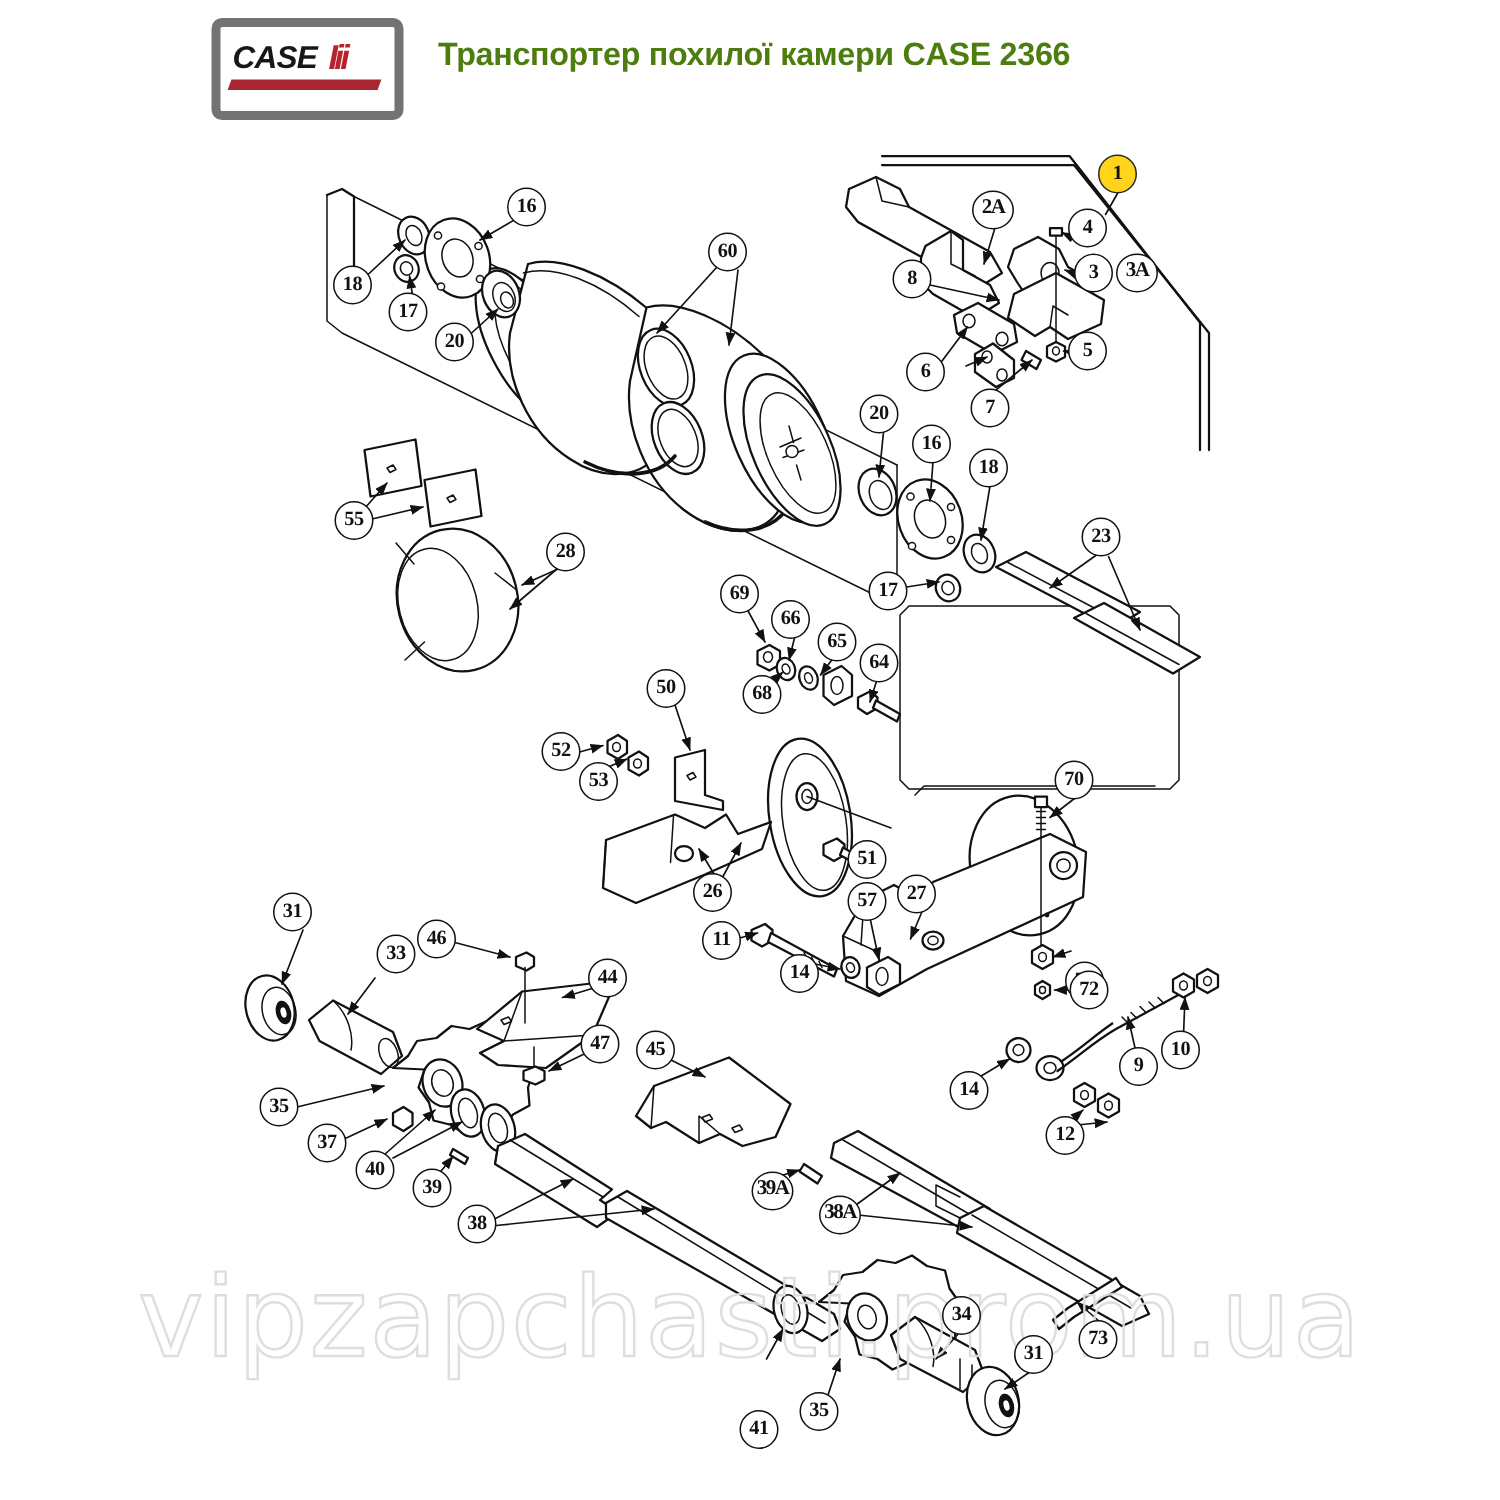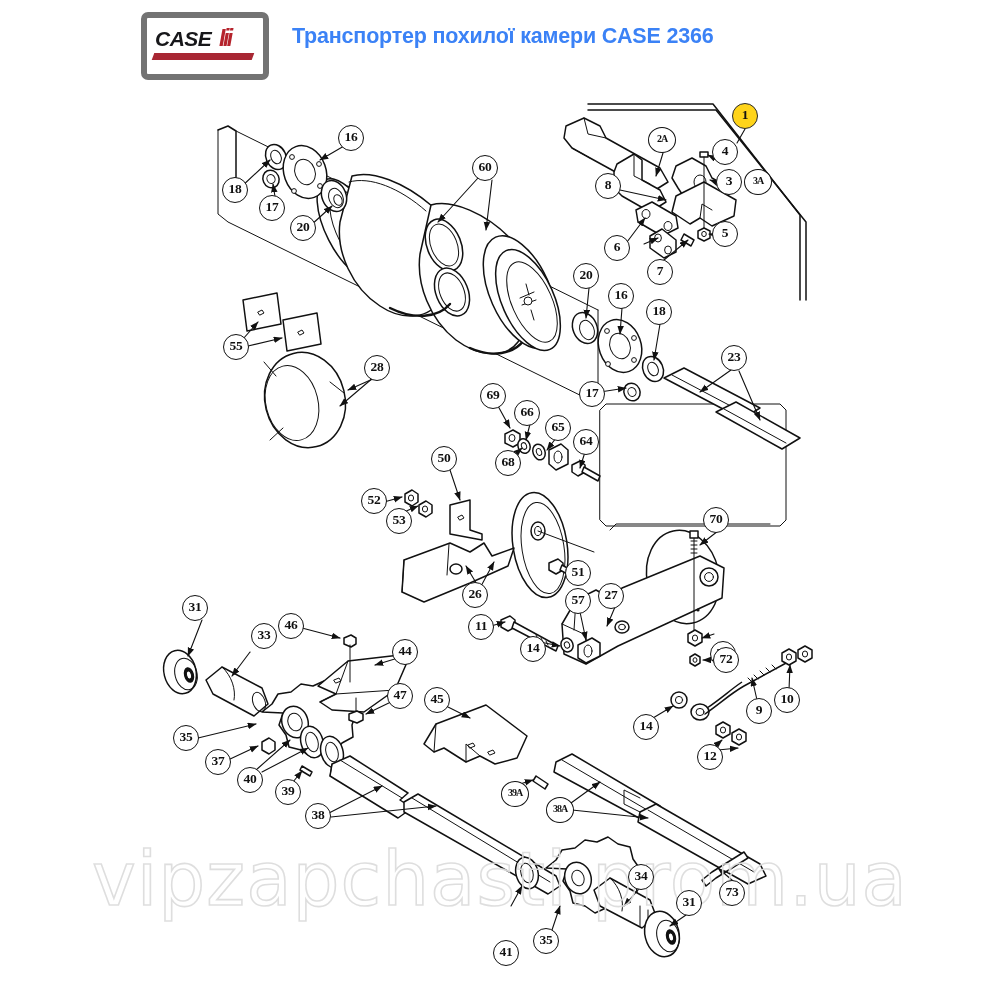--- a/index.html
+++ b/index.html
@@ -71,21 +71,21 @@
     left: 0px; top: 25px;
     width: 100px; height: 7px;
     background: #a82733;
     transform: skewX(-20deg);
   }
   #doc-title {
     position: absolute;
     left: 292px; top: 24px;
     font-size: 21.5px;
     font-weight: bold;
-    color: #3b82f6;
+    color: #4d7c0f;
     white-space: nowrap;
     letter-spacing: -0.2px;
   }
 
   
   #drawing {
     position: absolute;
     left: 0; top: 0;
     width: 1000px;
     height: 1000px;
@@ -104,21 +104,21 @@
     font-weight: bold;
     font-size: 13.5px;
     color: #111111;
     text-align: center;
     line-height: 22.5px;
     letter-spacing: -0.3px;
     z-index: 20;
   }
   .callout.wide {
     width: 28px;
-    font-size: 10px;
+    font-size: 14px;
     letter-spacing: -1px;
   }
   .callout.hl {
     background: #FFD41A;
     border-color: #2a2a2a;
   }
 
   
   #watermark {
     position: absolute;

